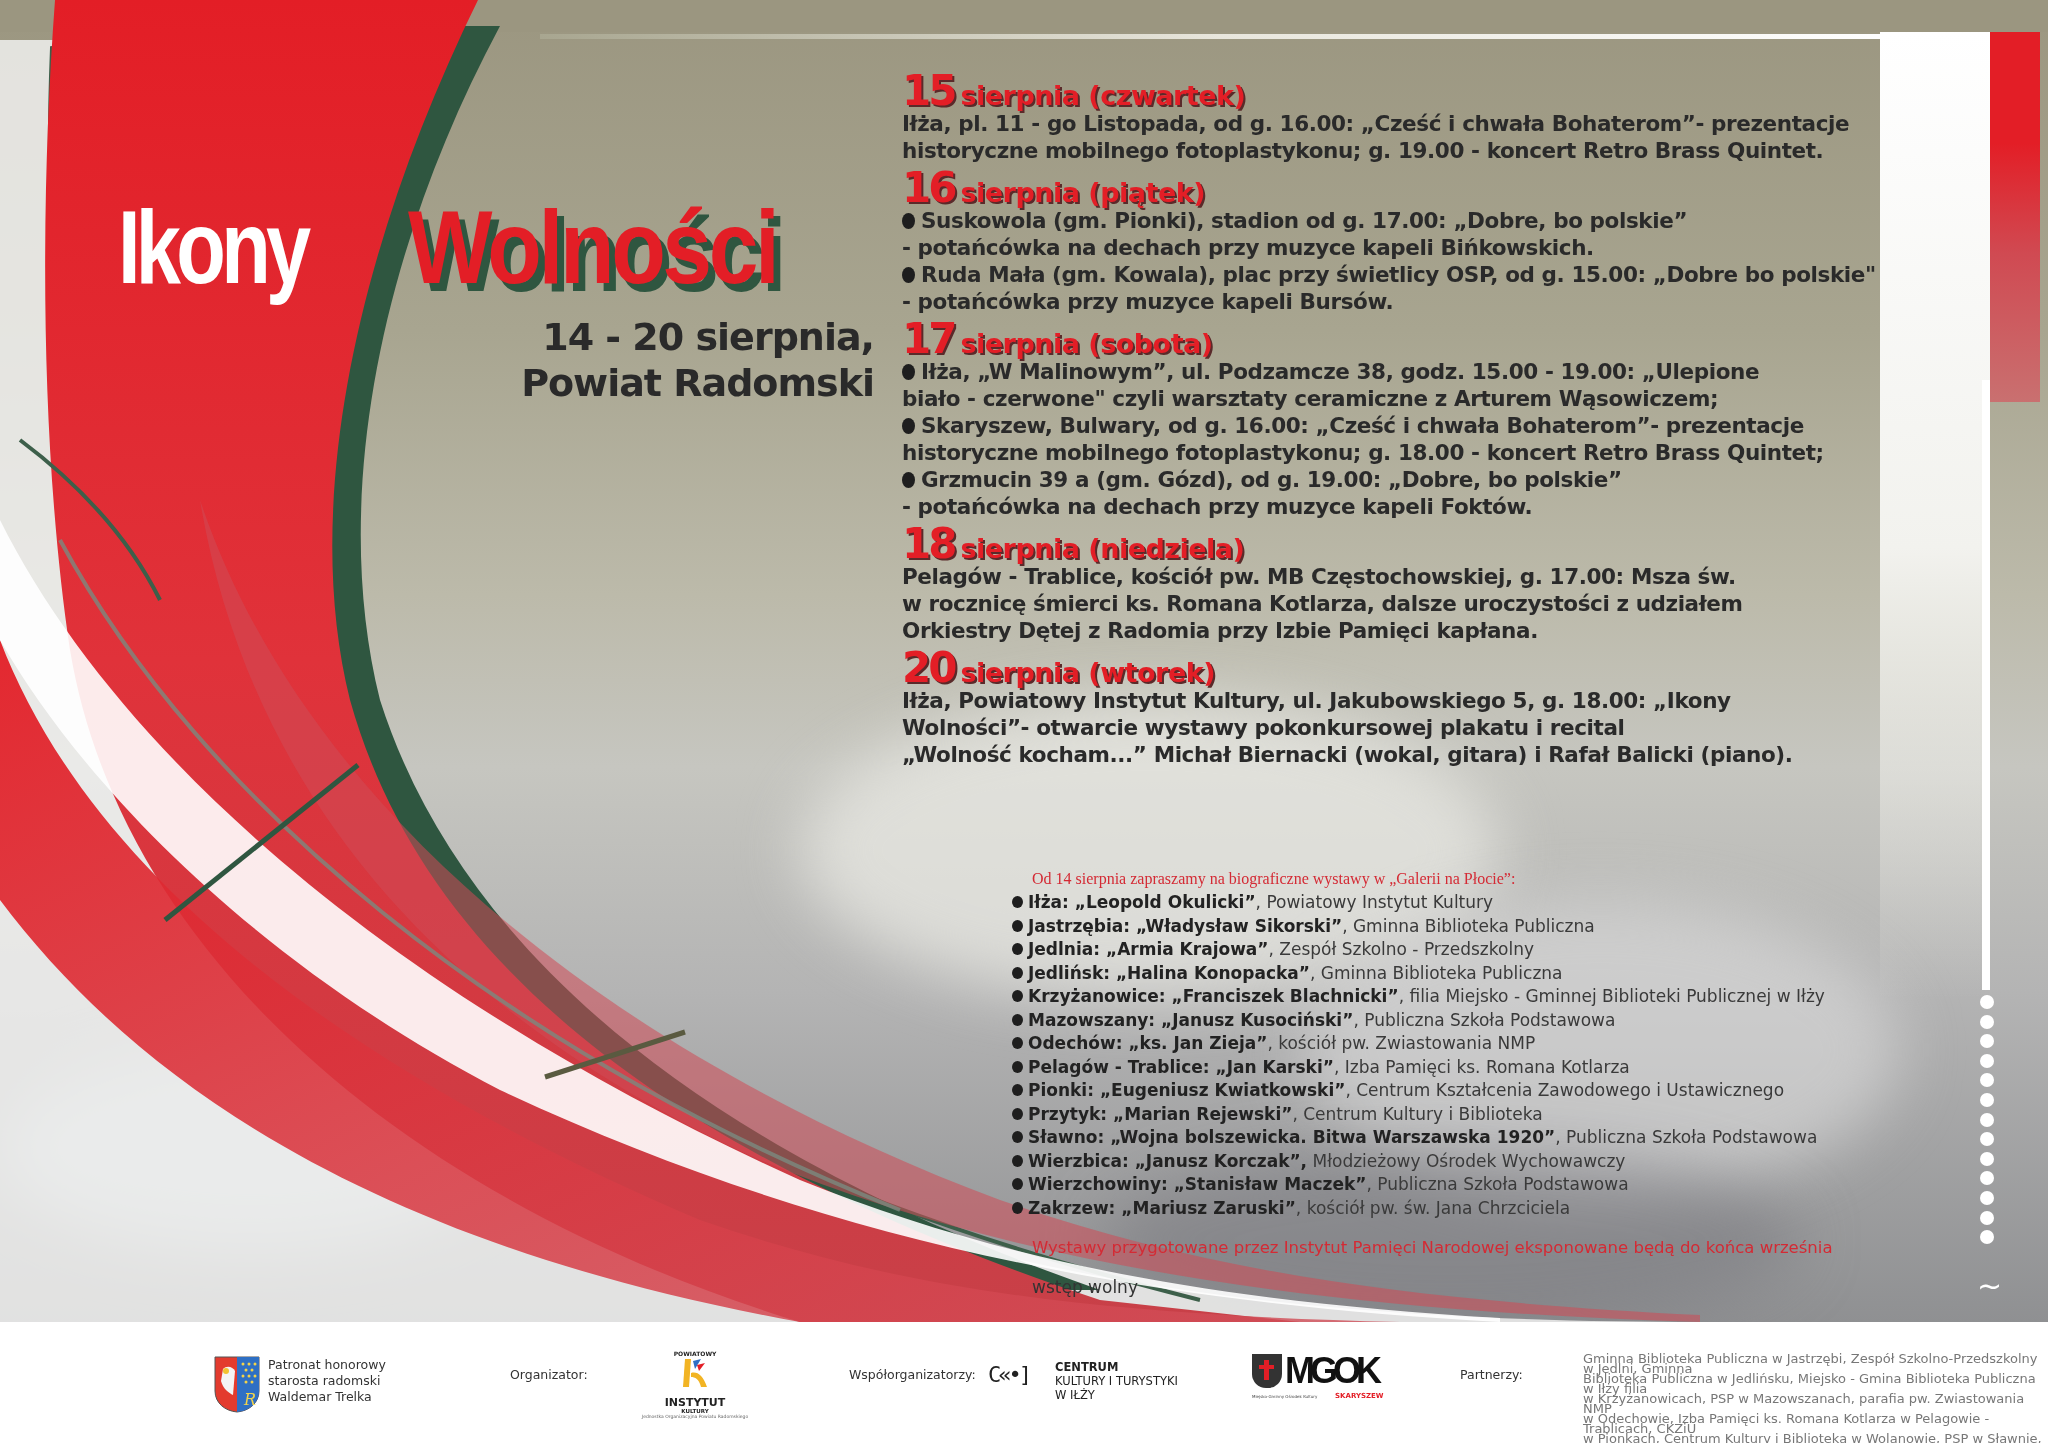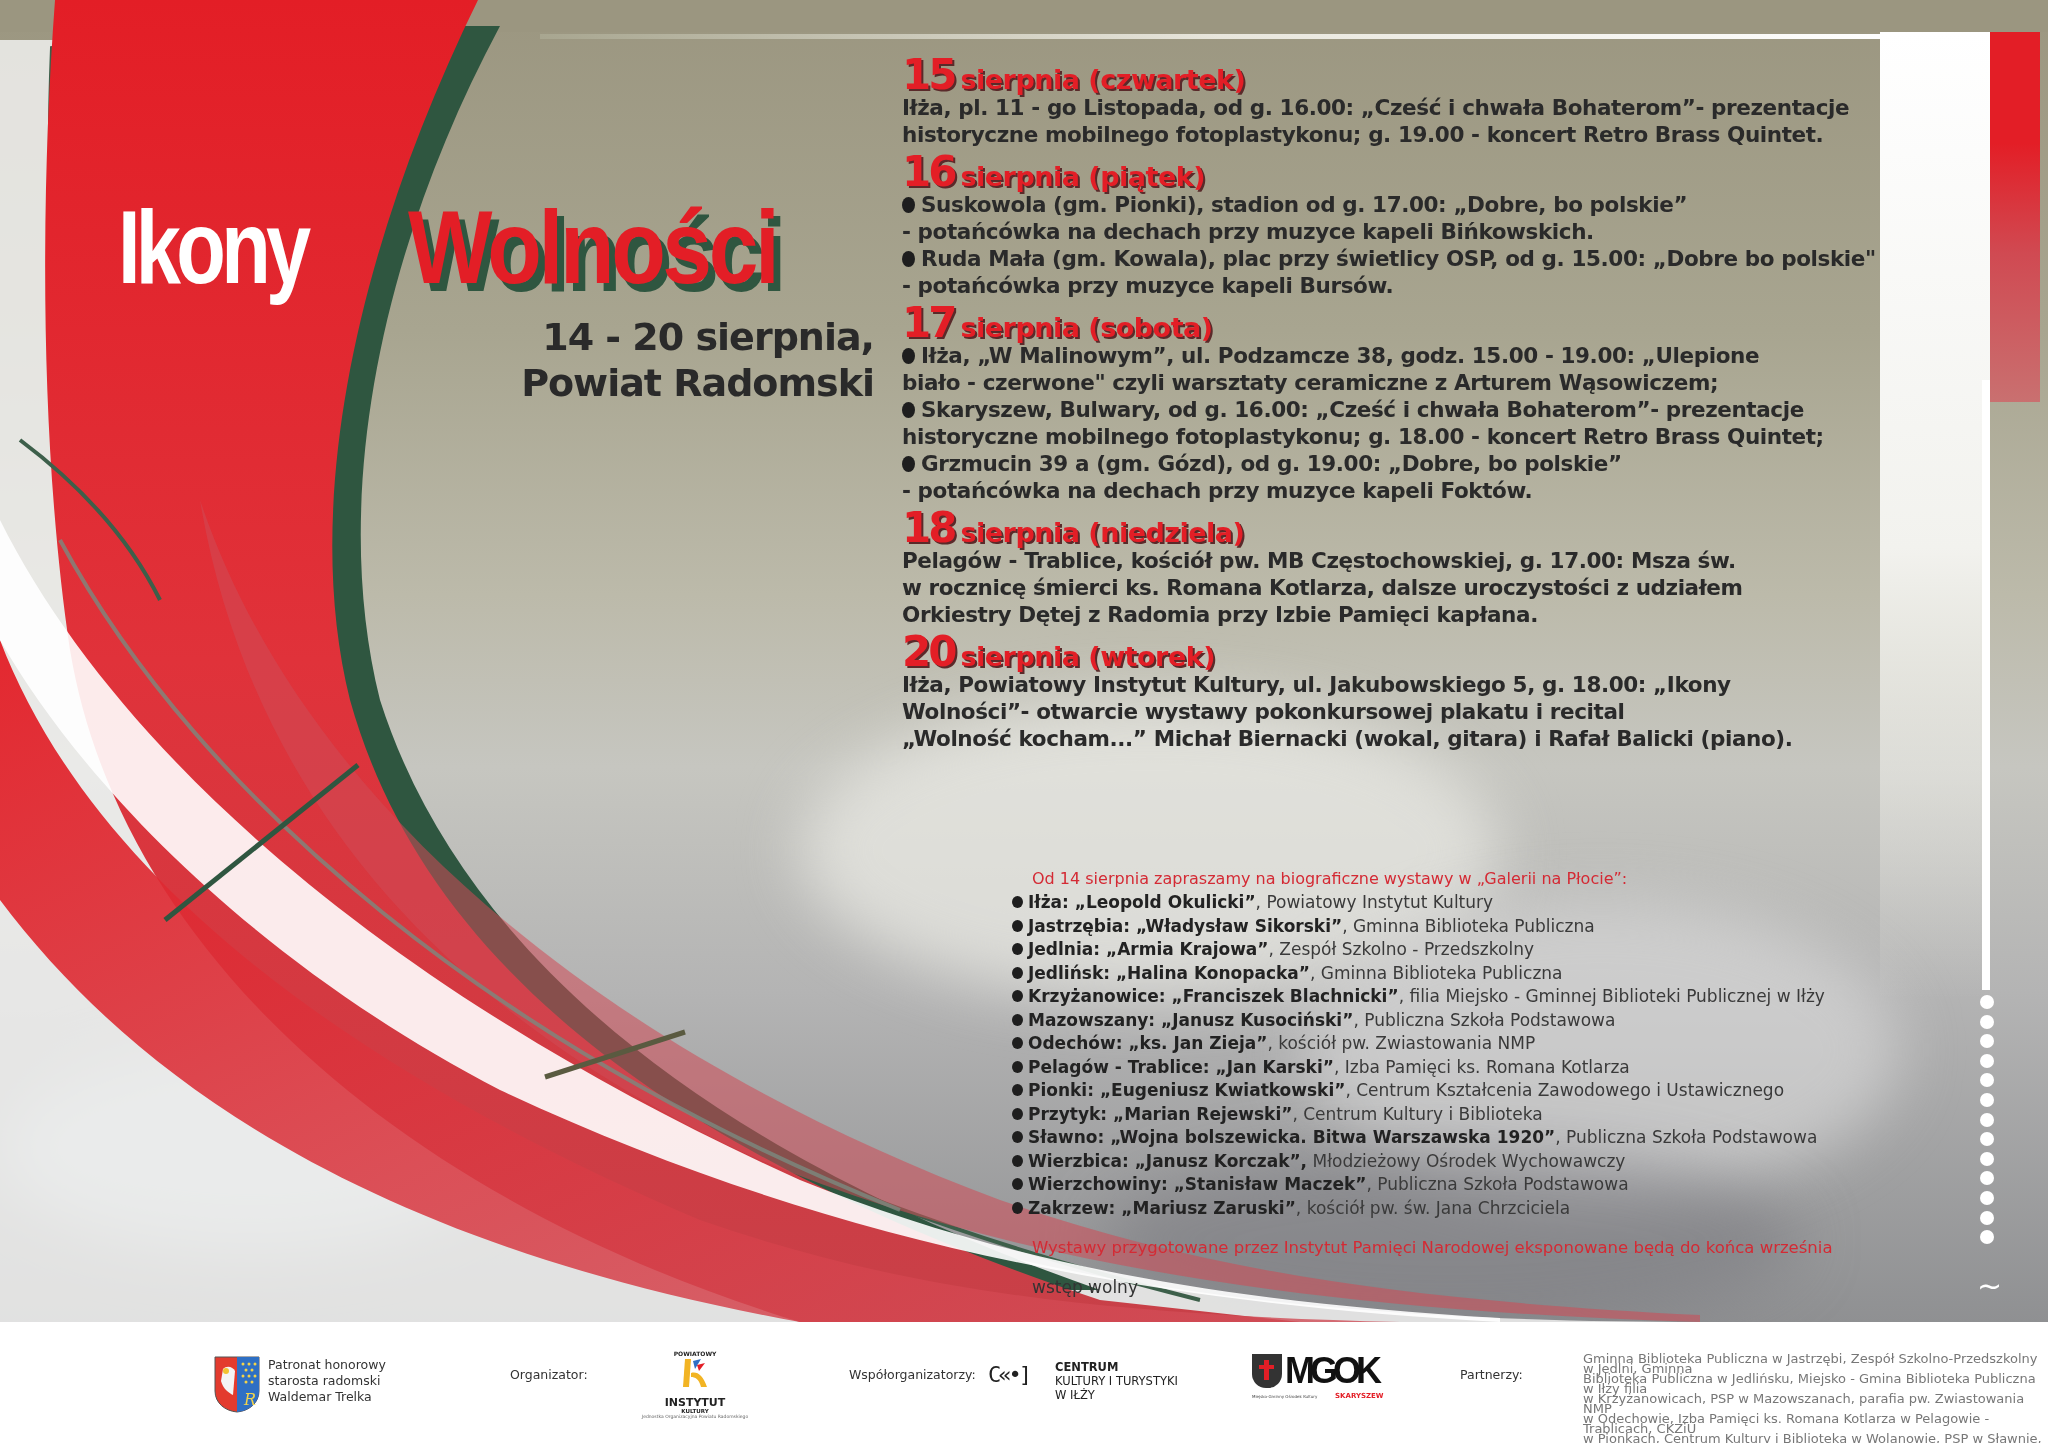--- a/index.html
+++ b/index.html
@@ -13,29 +13,29 @@
   .right-red { position:absolute; left:1990px; top:32px; width:50px; height:370px; background:linear-gradient(180deg,#e31e26 0%, #e31e26 30%, #d04a52 60%, #c97070 100%); }
   .right-vline { position:absolute; left:1982px; top:380px; width:8px; height:610px; background:#ffffff; }
   .dots { position:absolute; left:1980px; top:995px; width:14px; }
   .dot { width:14px; height:14px; background:#fff; border-radius:50%; margin-bottom:5.6px; }
   .tilde { position:absolute; left:1977px; top:1268px; color:#fff; font-size:30px; font-family:"DejaVu Sans", sans-serif; }
   svg.deco { position:absolute; left:0; top:0; }
   .title { position:absolute; left:118px; top:188px; white-space:nowrap; }
   .t-ikony { font-family:"Liberation Sans", sans-serif; font-weight:bold; font-size:104px; color:#ffffff; letter-spacing:-6px; transform:scaleX(0.78); transform-origin:left; display:inline-block; }
   .t-wol { position:absolute; left:290px; top:0; font-family:"Liberation Sans", sans-serif; font-weight:bold; font-size:104px; color:#e31e26; letter-spacing:-4px; transform:scaleX(0.86); transform-origin:left; display:inline-block; text-shadow:8px 8px 0 #2f5640; }
   .subtitle { position:absolute; right:1174px; top:314px; text-align:right; font-family:"DejaVu Sans", sans-serif; font-weight:bold; color:#2a2a2a; font-size:38px; line-height:46px; letter-spacing:-1px; }
-  .events { position:absolute; left:902px; top:56px; width:1060px; }
+  .events { position:absolute; left:902px; top:72px; width:1060px; }
   .ev { margin-bottom:5px; }
   .ev-head { font-family:"DejaVu Sans", sans-serif; font-weight:bold; color:#e31e26; text-shadow:2px 2px 0 #5a2a2a; height:38px; line-height:38px; white-space:nowrap; }
   .ev-day { font-size:42px; letter-spacing:-3px; }
   .ev-rest { font-size:27px; letter-spacing:-0.5px; margin-left:6px; }
   .ev-line { font-family:"DejaVu Sans", sans-serif; font-weight:bold; color:#2a2a2a; font-size:21.5px; line-height:27px; white-space:nowrap; letter-spacing:-0.4px; }
   .bul { display:inline-block; width:13px; height:16px; background:#1e1e1e; border-radius:50%; margin-right:6px; vertical-align:-1px; }
   .exhib { position:absolute; left:1012px; top:867px; width:950px; font-family:"DejaVu Sans", sans-serif; }
-  .ex-intro { color:#d42a34; font-size:16px; line-height:24px; margin-left:20px; }
+  .ex-intro { color:#d42a34; font-size:16px; line-height:24px; margin-left:20px;font-family:Liberation Serif, serif; }
   .ex-row { font-size:17px; line-height:23.5px; color:#3a3a3a; white-space:nowrap; }
   .ex-row b { color:#222; }
   .ex-bul { display:inline-block; width:11px; height:12px; background:#1e1e1e; border-radius:50%; margin-right:5px; }
   .ex-note { color:#d42a34; font-size:16.5px; margin-top:18px; margin-left:20px; white-space:nowrap; }
   .ex-free { color:#333; font-size:17px; margin-top:20px; margin-left:20px; }
   .footer { position:absolute; left:0; top:1322px; width:2048px; height:121px; background:#fff; font-family:"DejaVu Sans", sans-serif; }
   .f-text { position:absolute; font-size:12.5px; color:#333; line-height:16px; }
   .f-small { position:absolute; font-size:13px; color:#777; line-height:10px; }
 </style>
 </head>

